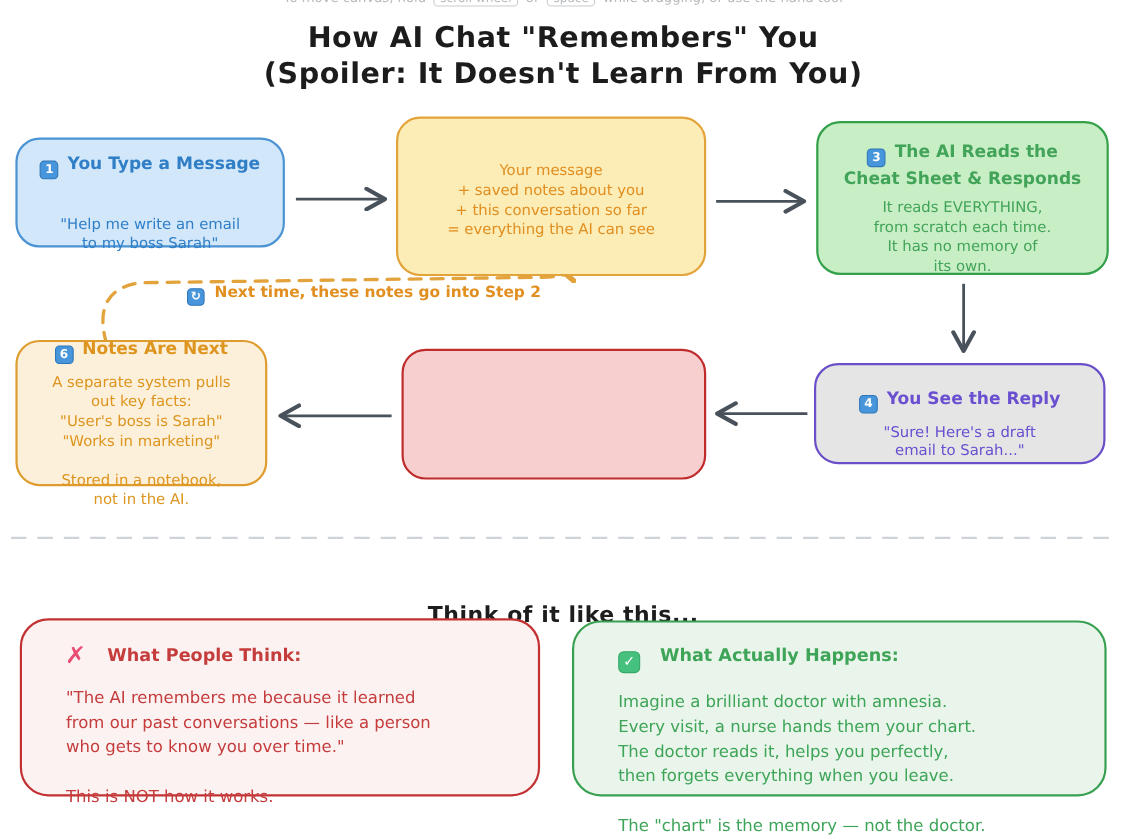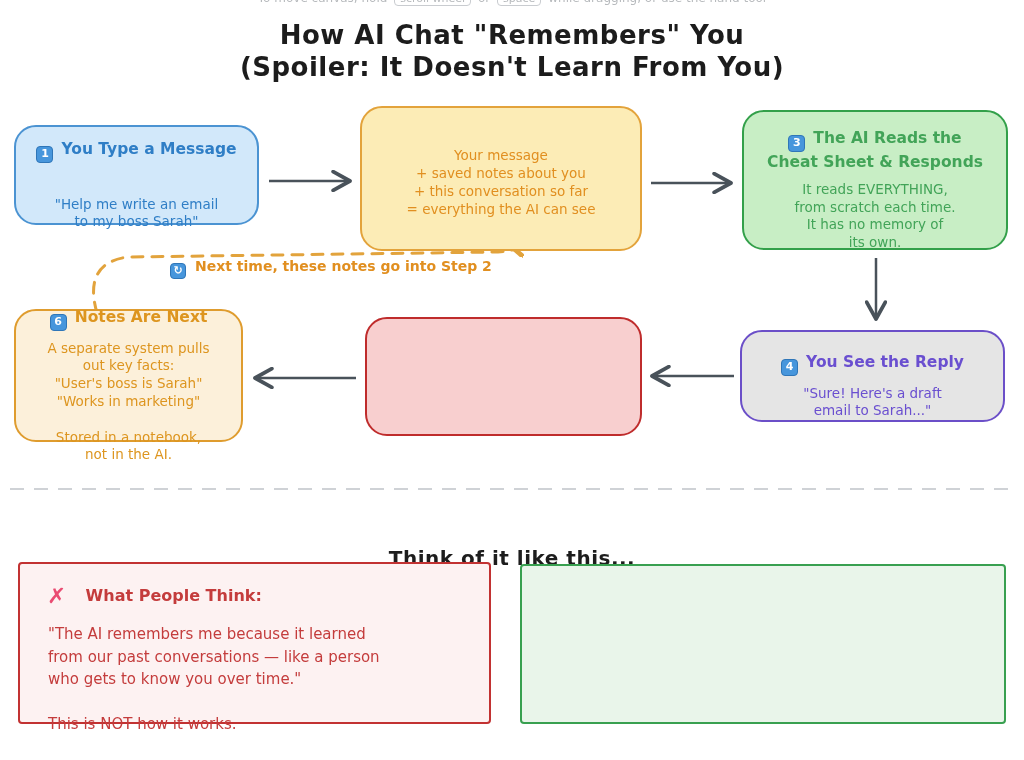--- a/index.html
+++ b/index.html
@@ -63,22 +63,22 @@
 
   
   svg.overlay { position:absolute; left:0; top:0; width:1024px; height:760px; pointer-events:none; }
 
   
   .think {
     position:absolute; top:510px; left:0; width:100%;
     text-align:center; font-size:20px; font-weight:700; letter-spacing:.5px;margin-top:36px;
   }
   .bbox {
-    position:absolute; border-radius:4px; border:2.5px solid;
-    padding:20px 26px 16px 28px; text-align:left;
+    position:absolute; border-radius:26px; border:2.5px solid;
+    padding:20px 26px 16px 40px; text-align:left;
   }
   .bbox-title { font-size:16px; font-weight:600; margin-bottom:15px; }
   .bbox-body  { font-size:15px; line-height:1.5; white-space:pre-line; }
   .myth    { left:18px;  top:562px; width:473px; height:162px; background:#fdf2f2; border-color:#c23232; color:#c43c3c; }
   .reality { left:520px; top:564px; width:486px; height:160px; background:#e9f5ea; border-color:#38a050; color:#3da458; }
   .cross {
     display:inline-block; color:#ea4c72; font-size:21px; font-weight:700;
     margin-right:20px; vertical-align:-2px; transform:scaleX(1.1);
   }
   .check {
@@ -181,13 +181,22 @@
     <span class="cross">✗</span><span>What People Think:</span>
   </div>
   <div class="bbox-body">"The AI remembers me because it learned
 from our past conversations — like a person
 who gets to know you over time."
 
 This is NOT how it works.</div>
 </div>
 
 <div class="bbox reality">
+  <div class="bbox-title">
+    <span class="check">✓</span><span>What Actually Happens:</span>
+  </div>
+  <div class="bbox-body">Imagine a brilliant doctor with amnesia.
+Every visit, a nurse hands them your chart.
+The doctor reads it, helps you perfectly,
+then forgets everything when you leave.
+
+The "chart" is the memory — not the doctor.</div>
 </div>
 
 </body></html>

